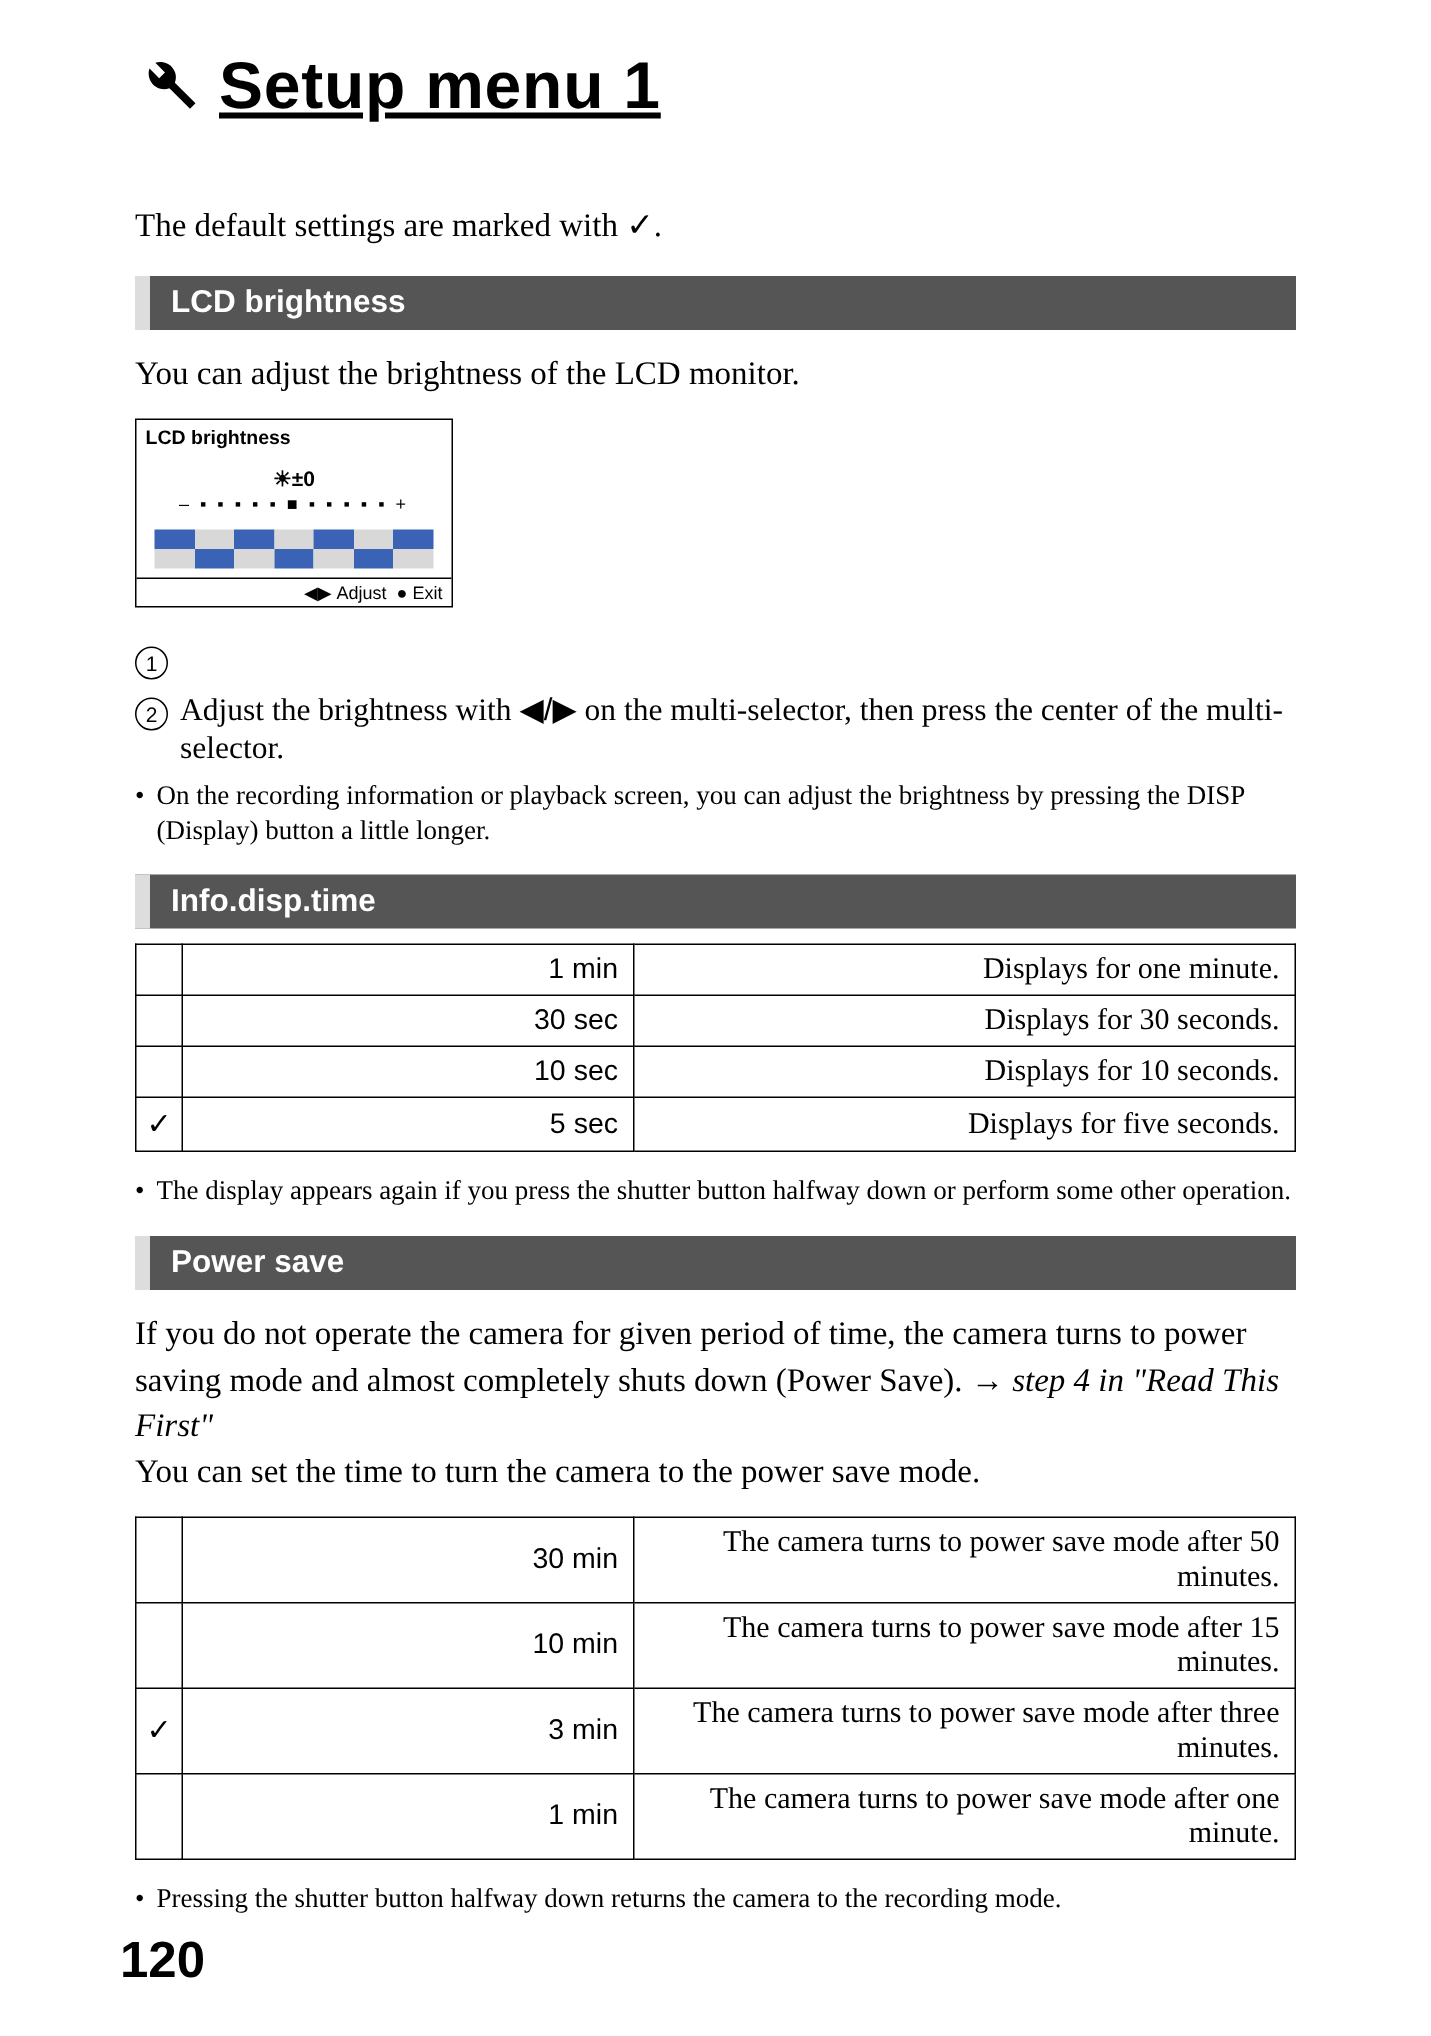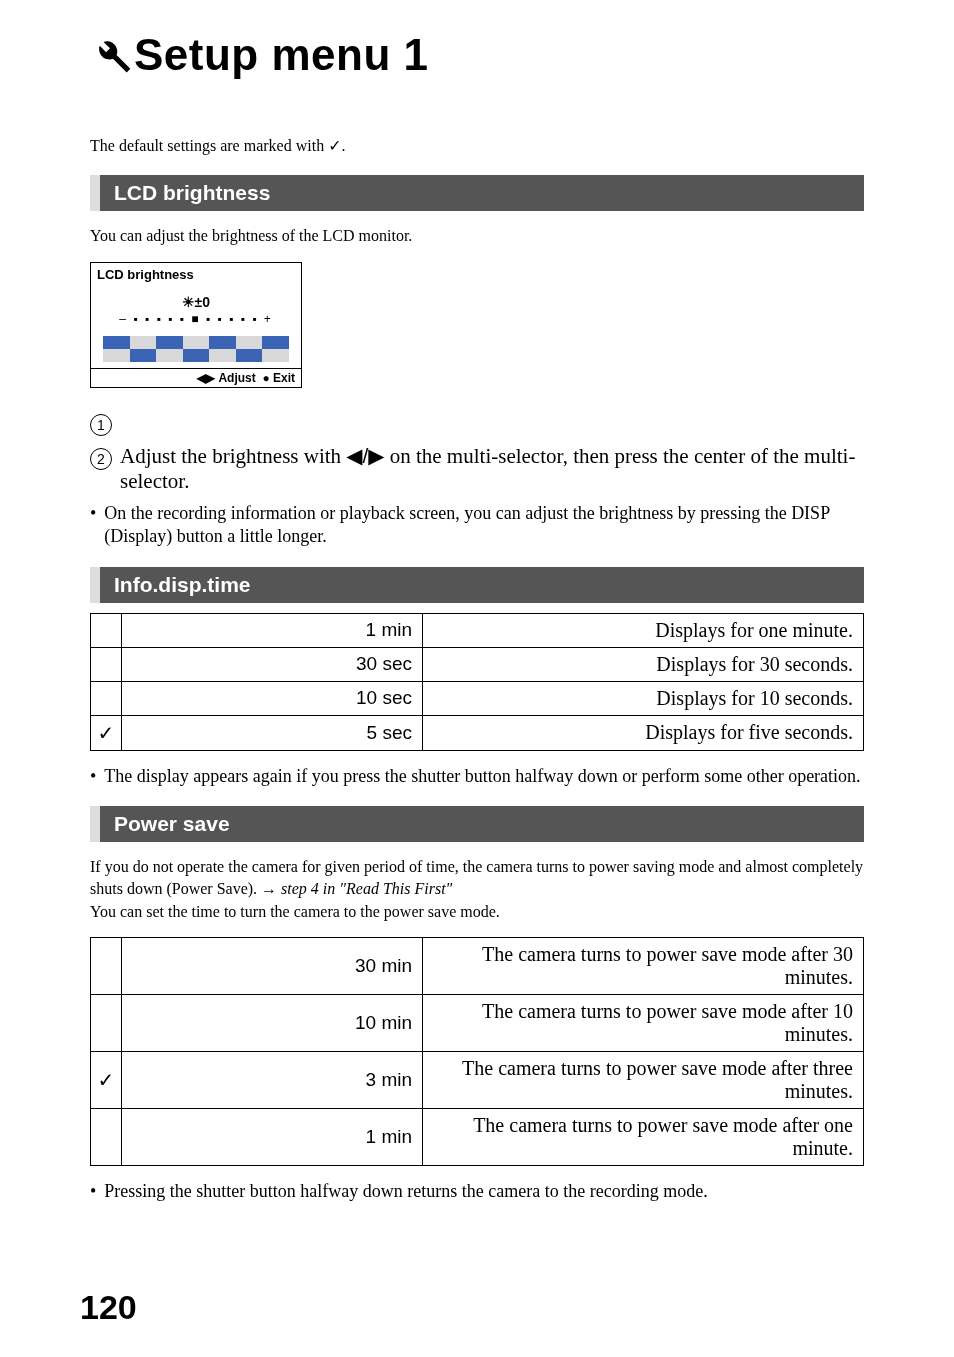--- a/index.html
+++ b/index.html
@@ -1,35 +1,35 @@
 <!DOCTYPE html>
 <html><head>
 <meta charset="utf-8">
 <style>
   @page { size: 954px 1357px; margin: 0; }
   body { width: 954px; height: 1357px; margin: 0; padding: 0; font-family: "Times New Roman", Times, serif; color: #000; position: relative; background: #fff; }
   .page-inner { padding: 30px 90px 30px 90px; }
   .header-row { display: flex; align-items: baseline; justify-content: space-between; margin-bottom: 50px; }
-  .title-line { display: flex; align-items: flex-start; gap: 0; }
+  .title-line { display: flex; align-items: center; gap: 12px; text-decoration: underline; }
   .wrench { font-size: 44px; font-weight: bold; transform: translateY(4px); }
   h1 { font-family: Arial, Helvetica, sans-serif; font-weight: 900; font-size: 44px; margin: 0; letter-spacing: 0.5px; }
   .details { font-family: Arial, Helvetica, sans-serif; font-weight: bold; font-style: italic; font-size: 21px; }
   .hand { font-style: normal; font-weight: normal; font-size: 22px; margin: 0 2px; }
-  .body-text { font-size: 16px; line-height: 1.4; margin: 14px 0; }
+  .body-text { font-size: 22px; line-height: 1.4; margin: 14px 0; }
   .check-inline { font-family: Arial, sans-serif; }
   .section-bar { background: #555; color: #fff; font-family: Arial, Helvetica, sans-serif; font-weight: bold; font-size: 21px; padding: 6px 14px; border-left: 10px solid #ddd; margin-top: 18px; }
   .lcd-box { width: 210px; border: 1px solid #000; margin-top: 14px; font-family: Arial, Helvetica, sans-serif; font-size: 13px; }
   .lcd-top { padding: 4px 6px; font-weight: bold; }
   .lcd-center { text-align: center; padding: 8px 0 2px; font-weight: bold; font-size: 14px; }
   .slider { text-align: center; font-size: 12px; letter-spacing: 2px; padding: 0 10px 8px; }
   .pat-row { display: flex; height: 13px; }
   .pat-cell { width: 28px; height: 13px; }
   .d { background: #3a62b5; }
   .l { background: #d8d8d8; }
-  .lcd-bottom { border-top: 1px solid #000; font-weight: bold; font-size: 12px; text-align: right; padding: 2px 6px; }
+  .lcd-bottom { border-top: 1px solid #000; font-weight: normal; font-size: 12px; text-align: right; padding: 2px 6px; }
   .step { font-size: 21px; margin: 8px 0; display: flex; gap: 8px; align-items: flex-start; }
   .step .num { display: inline-flex; width: 20px; height: 20px; border: 1.5px solid #000; border-radius: 50%; justify-content: center; align-items: center; font-size: 14px; flex: 0 0 20px; margin-top: 4px; font-family: Arial, sans-serif; }
   .bullet { font-size: 18px; margin: 8px 0; display: flex; gap: 8px; color: #000; line-height: 1.3; }
   .bullet .dot { flex: 0 0 auto; }
   table.options { border-collapse: collapse; width: 100%; margin-top: 10px; font-size: 20px; }
   table.options td { border: 1px solid #000; padding: 5px 10px; vertical-align: middle; text-align: right; }
   table.options td.chk { width: 26px; text-align: center; font-family: Arial, sans-serif; padding: 5px 2px; }
   table.options td.opt { width: 280px; font-family: Arial, Helvetica, sans-serif; font-size: 19px; }
   .italic { font-style: italic; }
   .arrow { font-family: Arial, sans-serif; }
@@ -135,26 +135,26 @@
   <p class="body-text">
     <span>If you do not operate the camera for given period of time, the camera turns to power saving mode and almost completely shuts down (Power Save). </span><span class="arrow">→</span><span class="italic"> step 4 in "Read This First"</span><br>
     <span>You can set the time to turn the camera to the power save mode.</span>
   </p>
 
   <table class="options">
     <tbody>
         <tr>
           <td class="chk"></td>
           <td class="opt">30 min</td>
-          <td>The camera turns to power save mode after 30 minutes.</td>
+          <td>The camera turns to power save mode after 50 minutes.</td>
         </tr>
     <tr>
           <td class="chk"></td>
           <td class="opt">10 min</td>
-          <td>The camera turns to power save mode after 10 minutes.</td>
+          <td>The camera turns to power save mode after 15 minutes.</td>
         </tr>
     <tr>
           <td class="chk">✓</td>
           <td class="opt">3 min</td>
           <td>The camera turns to power save mode after three minutes.</td>
         </tr>
     <tr>
           <td class="chk"></td>
           <td class="opt">1 min</td>
           <td>The camera turns to power save mode after one minute.</td>

